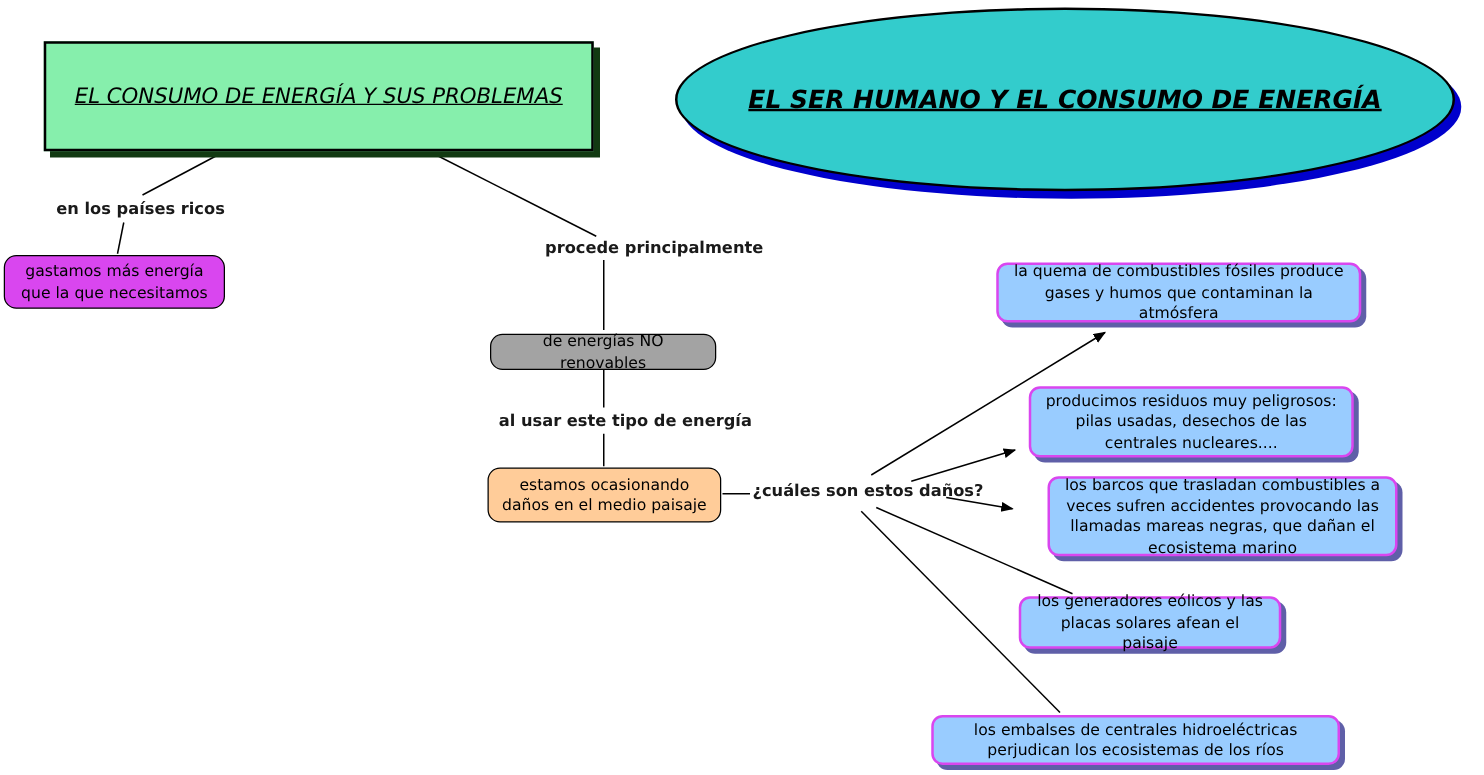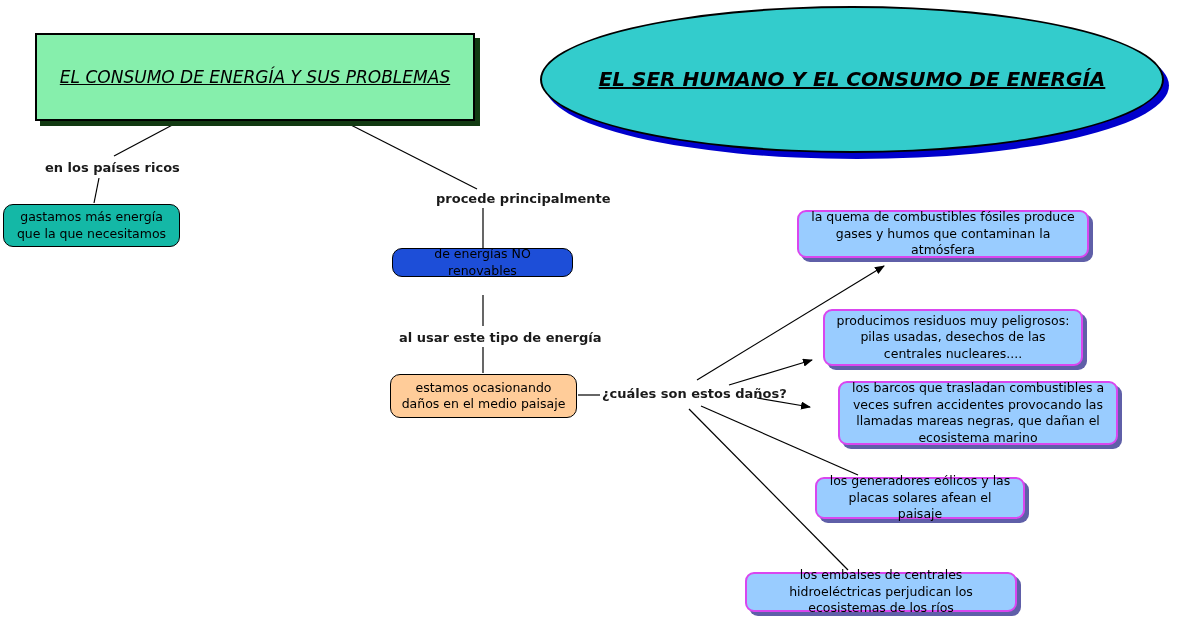--- a/index.html
+++ b/index.html
@@ -58,44 +58,44 @@
     padding: 0 26px;
   }
   .rounded {
     border: 1.5px solid #000000;
     border-radius: 10px;
     padding: 4px 8px;
   }
   .yellow-node {
     left: 3px; top: 204px;
     width: 177px; height: 43px;
-    background: #14b8a6;
+    background: #d946ef;
   }
   .pink-node {
-    left: 392px; top: 248px;
+    left: 392px; top: 267px;
     width: 181px; height: 29px;
-    background: #1d4ed8;
+    background: #a3a3a3;
   }
   .orange-node {
     left: 390px; top: 374px;
     width: 187px; height: 44px;
     background: #ffcc99;
   }
   .blue-node {
     background: #99ccff;
     border: 2px solid #d946ef;
     border-radius: 9px;
     box-shadow: 4px 4px 0 #5f5fa8;
     padding: 3px 10px;
   }
   .blue-1 { left: 797px; top: 210px; width: 292px; height: 48px; }
   .blue-2 { left: 823px; top: 309px; width: 260px; height: 57px; }
   .blue-3 { left: 838px; top: 381px; width: 280px; height: 64px; }
   .blue-4 { left: 815px; top: 477px; width: 210px; height: 42px; }
-  .blue-5 { left: 745px; top: 572px; width: 272px; height: 40px; }
+  .blue-5 { left: 745px; top: 572px; width: 327px; height: 40px; }
   .phrase {
     position: absolute;
     font-size: 13px;
     color: #1a1a1a;
     white-space: nowrap;
     cursor: default;
     font-weight: bold;
   }
   .phrase-rich   { left: 45px;  top: 160px; }
   .phrase-origin { left: 436px; top: 191px; }

